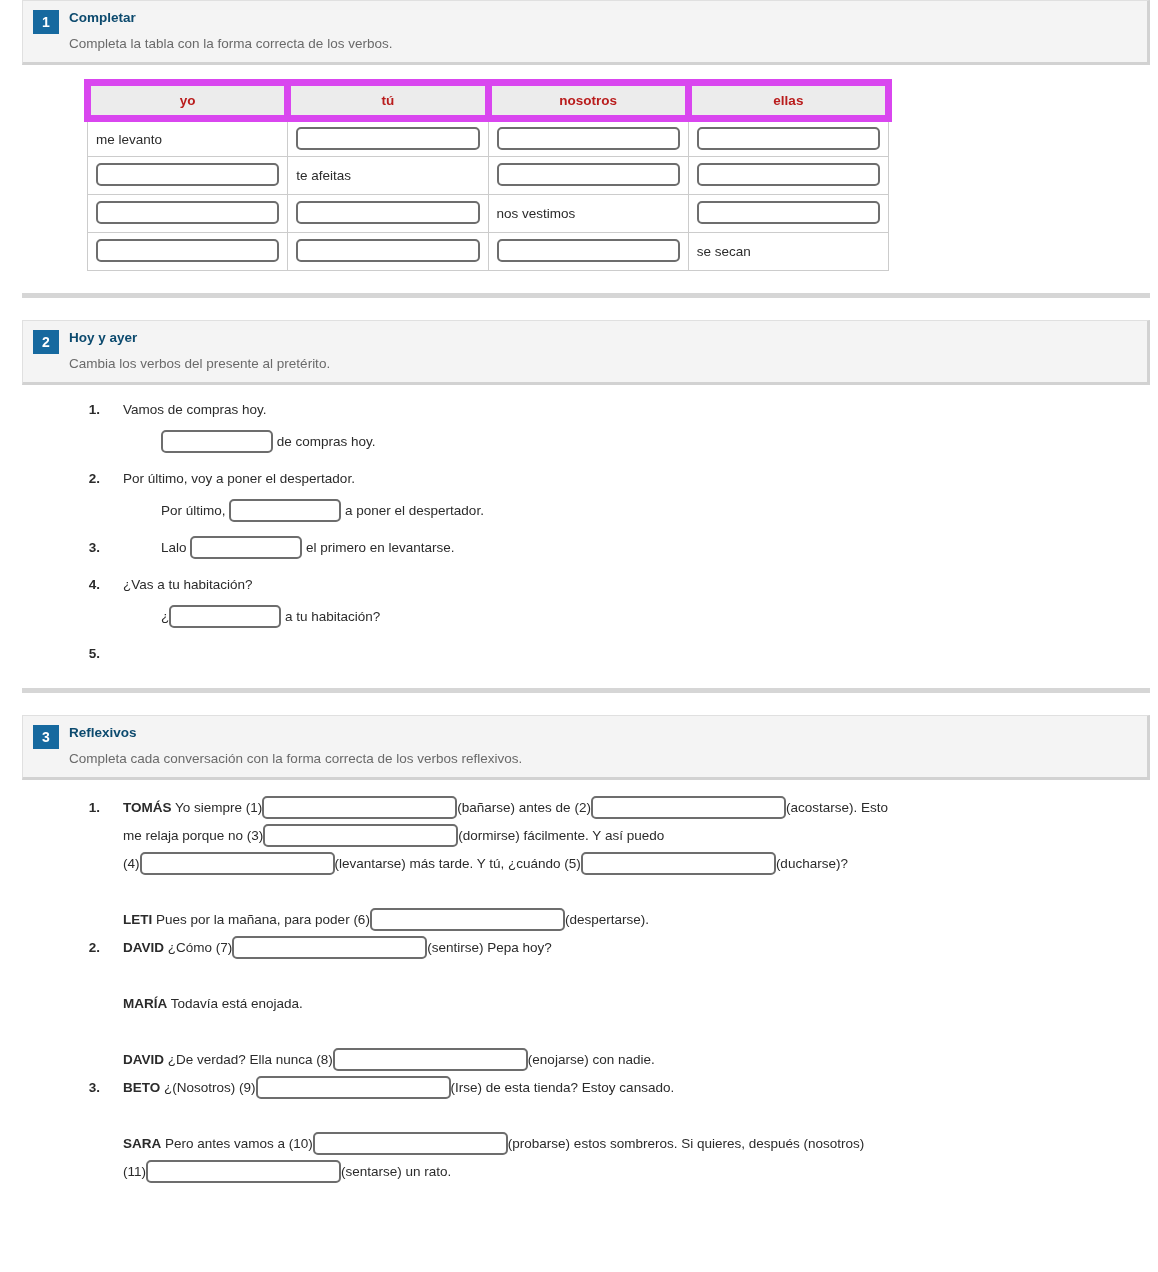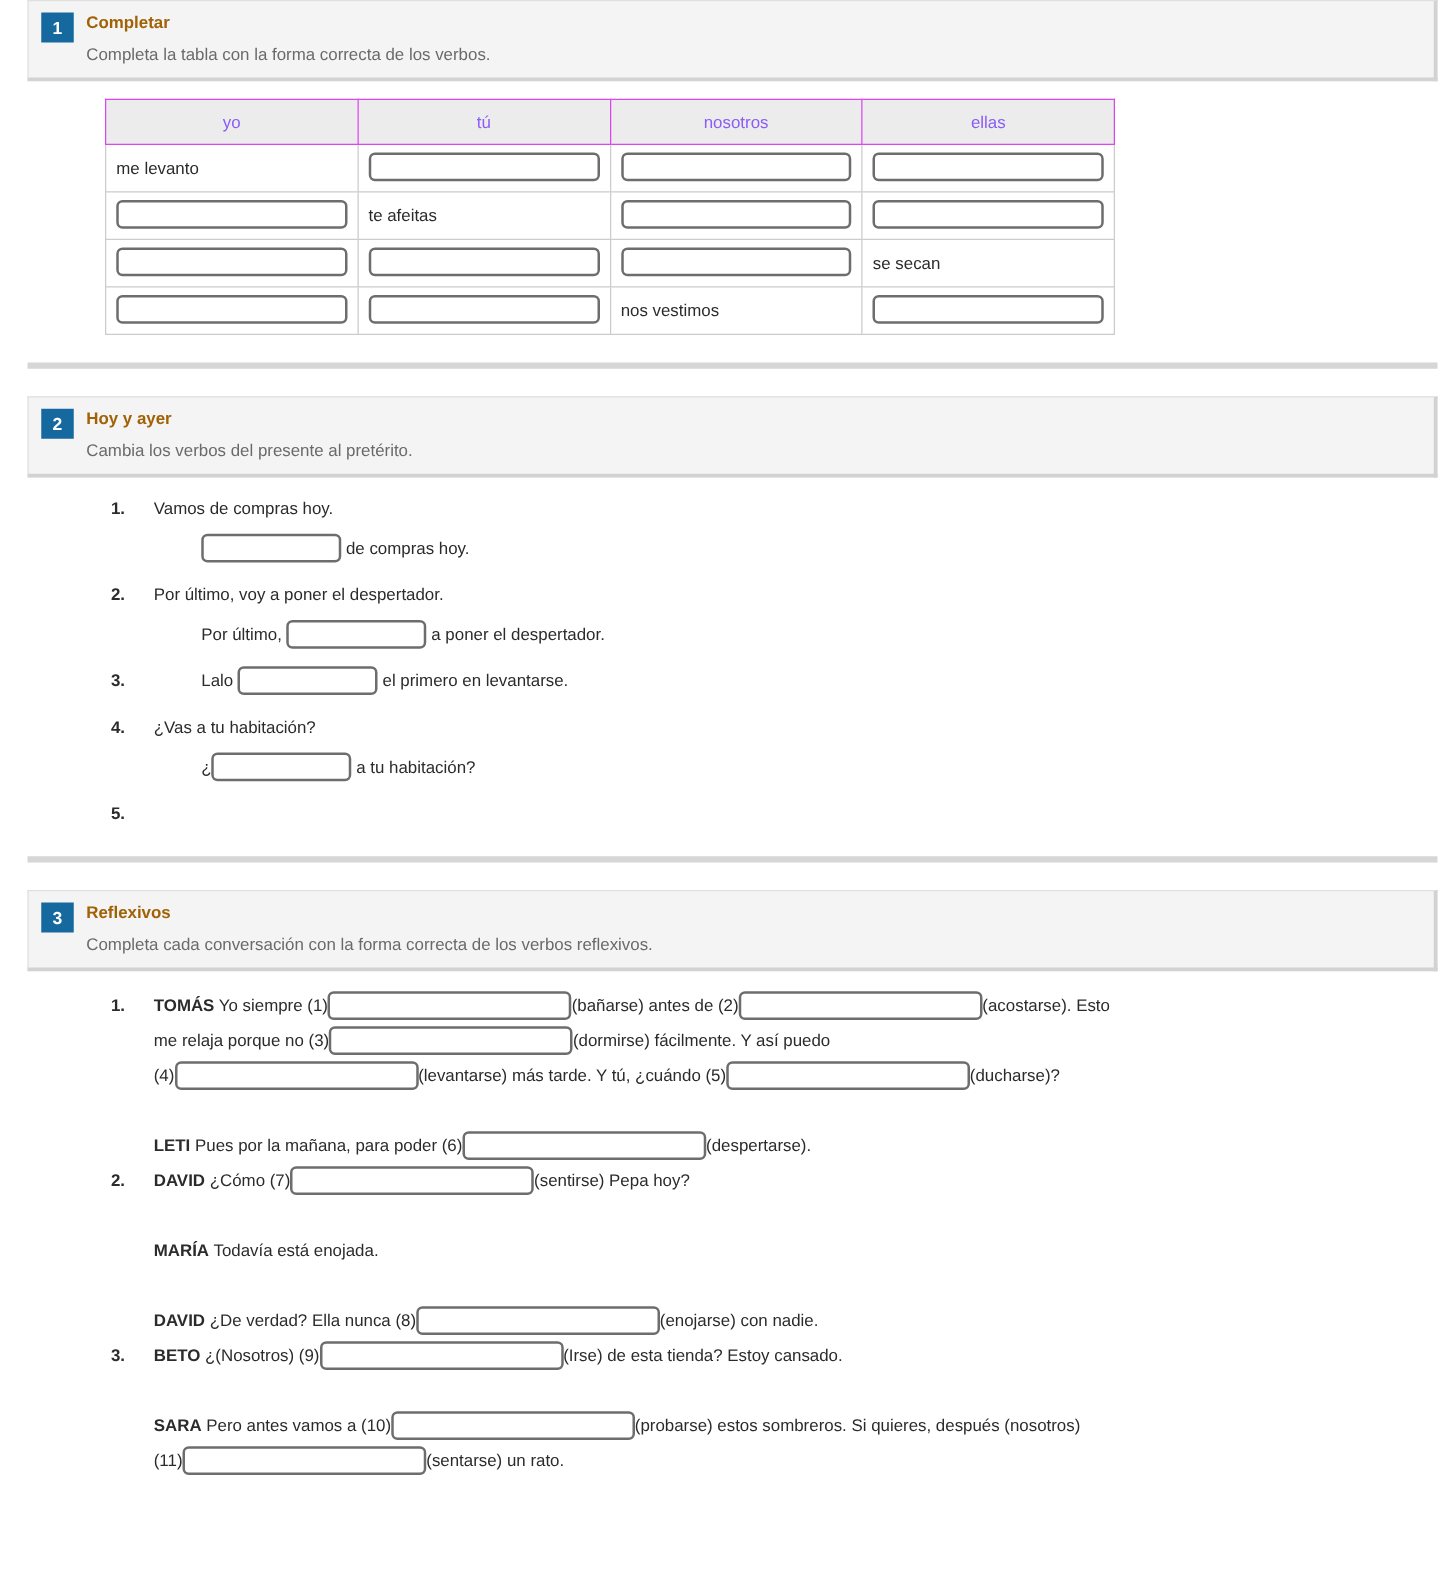--- a/index.html
+++ b/index.html
@@ -37,21 +37,21 @@
     display: flex;
     align-items: center;
     justify-content: center;
     flex: 0 0 auto;
     margin-top: 1px;
   }
   .sh-text { padding-top: 0px; }
   .sh-title {
     font-size: 13.5px;
     font-weight: bold;
-    color: #a16207;
+    color: #0c4a6e;
     line-height: 17px;
   }
   .sh-sub {
     font-size: 13.5px;
     color: #6a6a6a;
     line-height: 19px;
     margin-top: 8px;
   }
 
   .separator {
@@ -76,24 +76,24 @@
 
   
   .table-wrap { padding: 14px 0 0 84px; }
   table.verbtable {
     border-collapse: collapse;
     width: 808px;
     table-layout: fixed;
   }
   table.verbtable th {
     background: #ececec;
-    border: 1px solid #d946ef;
-    font-weight: normal;
-    font-size: 13.5px;
-    color: #8b5cf6;
+    border: 7px solid #d946ef;
+    font-weight: bold;
+    font-size: 13.5px;
+    color: #b91c1c;
     height: 36px;
     text-align: center;
   }
   table.verbtable td {
     border: 1px solid #cccccc;
     height: 38px;
     padding: 0 8px;
     font-size: 13.5px;
     color: #2b2b2b;
     vertical-align: middle;
@@ -166,28 +166,28 @@
       </tr>
       <tr>
         <td><input class="blank" style=""></td>
         <td class="given">te afeitas</td>
         <td><input class="blank" style=""></td>
         <td><input class="blank" style=""></td>
       </tr>
       <tr>
         <td><input class="blank" style=""></td>
         <td><input class="blank" style=""></td>
+        <td class="given">nos vestimos</td>
+        <td><input class="blank" style=""></td>
+      </tr>
+      <tr>
+        <td><input class="blank" style=""></td>
+        <td><input class="blank" style=""></td>
         <td><input class="blank" style=""></td>
         <td class="given">se secan</td>
-      </tr>
-      <tr>
-        <td><input class="blank" style=""></td>
-        <td><input class="blank" style=""></td>
-        <td class="given">nos vestimos</td>
-        <td><input class="blank" style=""></td>
       </tr>
     </tbody>
   </table>
 </div>
 
 <div style="height:22px"></div>
 <div class="separator"></div>
 <div style="height:22px"></div>
 
 <div class="section-header">

